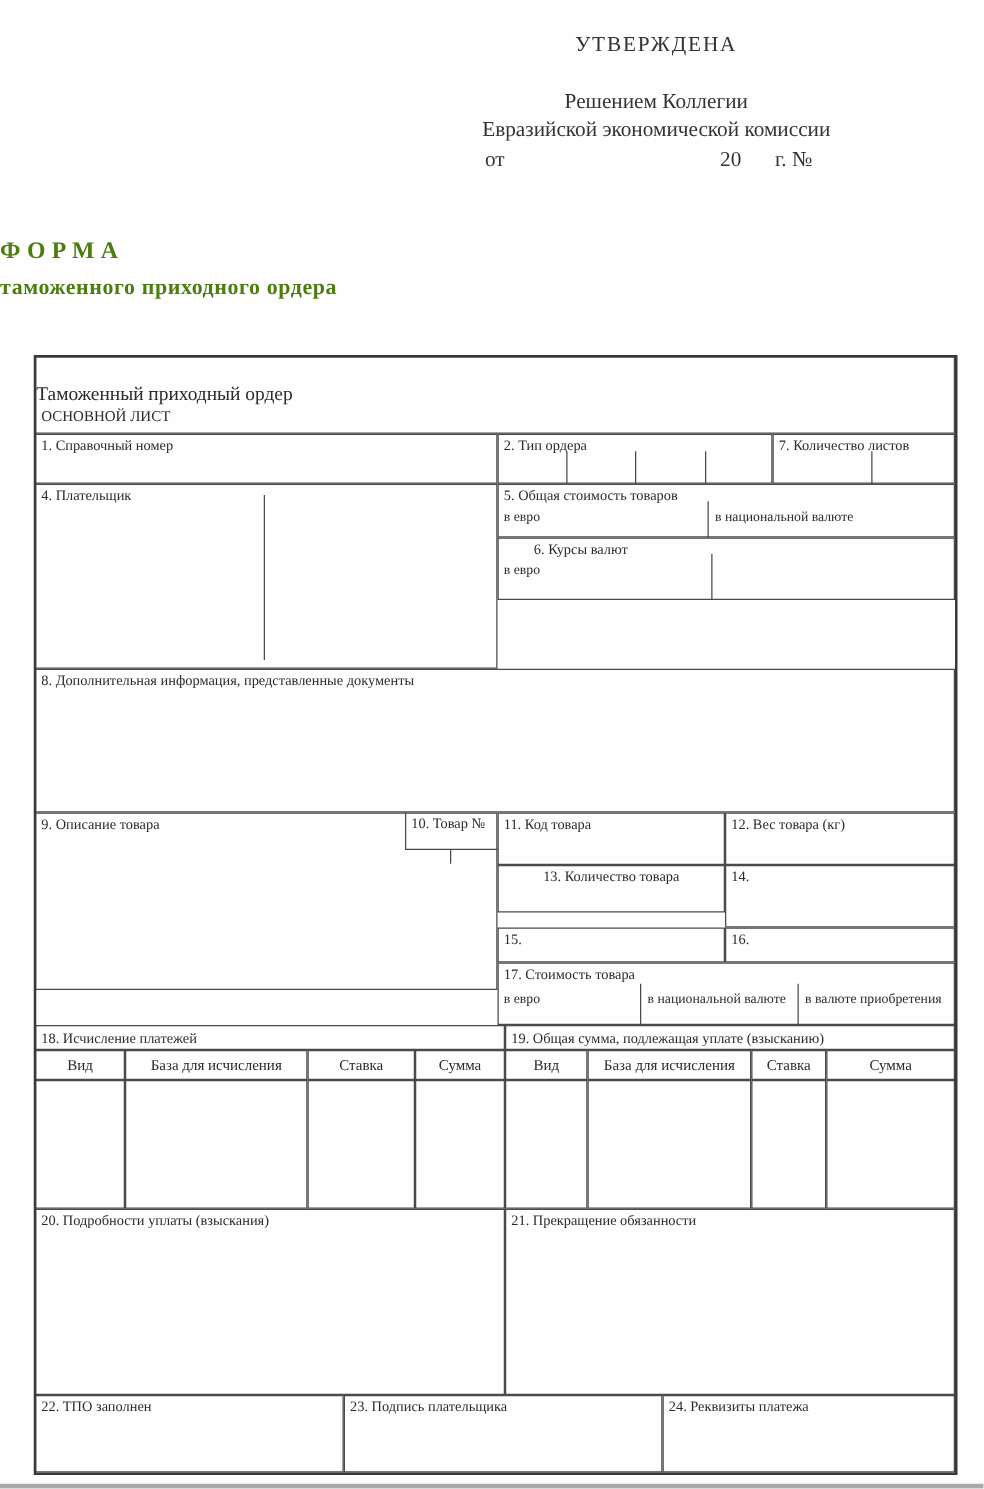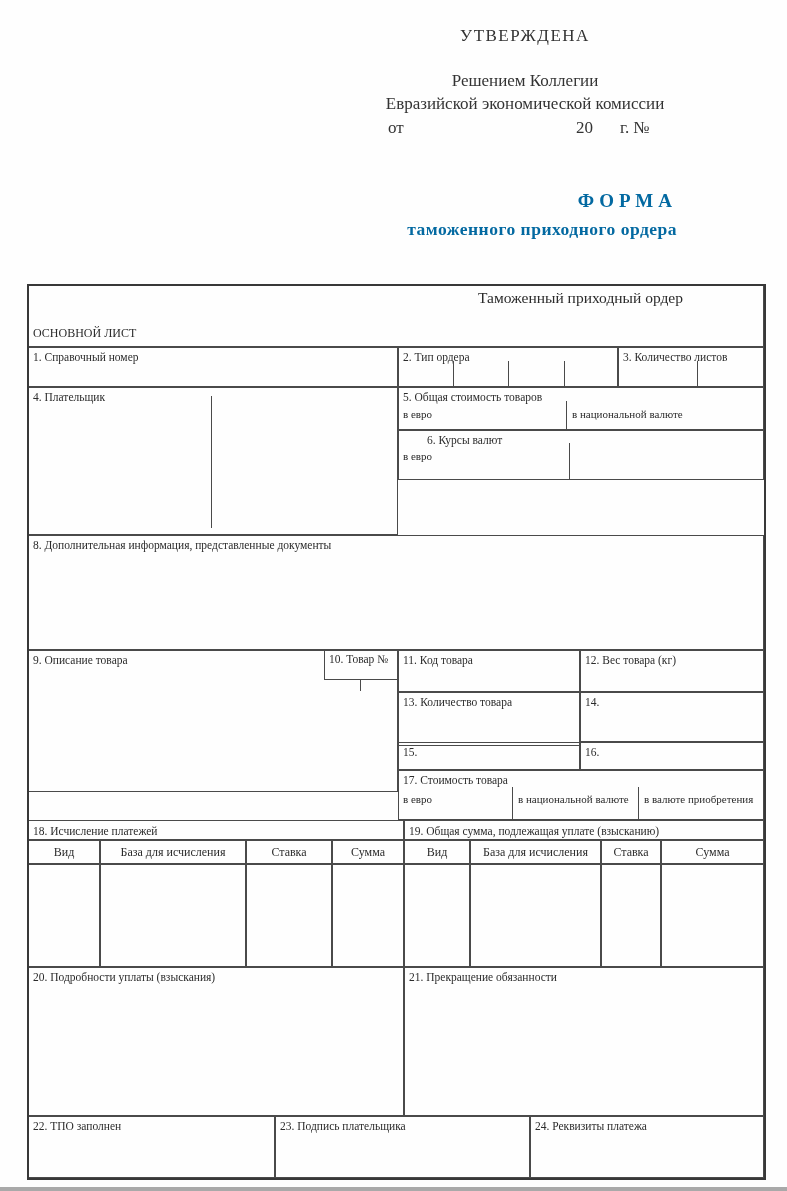--- a/index.html
+++ b/index.html
@@ -9,35 +9,35 @@
   }
   
   .approval{
     position:absolute;left:260px;top:24px;width:530px;text-align:center;
     font-size:17px;line-height:23px;color:#333;
   }
   .approval .first{letter-spacing:1.5px;margin-bottom:22px;}
   .dateline{position:relative;height:23px;margin-top:1px;}
   .dateline span{position:absolute;top:0;}
   .doc-title{
-    position:absolute;left:0;top:190px;width:677px;text-align:right;
-    font-weight:bold;color:#0369a1;
+    position:absolute;left:0;top:190px;width:677px;text-align:left;
+    font-weight:bold;color:#4d7c0f;
   }
   .doc-title .t1{font-size:19px;letter-spacing:5px;margin-bottom:7px;}
   .doc-title .t2{font-size:17.5px;letter-spacing:0.5px;}
   
   .cell{
     position:absolute;box-sizing:border-box;border:1px solid #4a4a4a;
     padding:2px 4px;font-size:11.5px;line-height:1.3;background:transparent;
   }
   .outer{
     position:absolute;left:27px;top:284px;width:739px;height:896px;
     border:2px solid #383838;pointer-events:none;box-sizing:border-box;
   }
-  .form-title-row{text-align:right;padding-top:2px;font-size:15.5px;
+  .form-title-row{text-align:left;padding-top:20px;font-size:15.5px;
     padding-right:80px;}
   .sheet-label{position:absolute;left:4px;bottom:4px;font-size:12px;}
   .vtick{position:absolute;width:1px;background:#4a4a4a;}
   .vdiv{position:absolute;width:1px;background:#4a4a4a;}
   .sub{position:absolute;font-size:11px;white-space:nowrap;}
   .ph{text-align:center;font-size:12px;padding-top:4px;}
   .scan-edge{position:absolute;left:0;bottom:0;width:787px;height:4px;background:#a9a9a9;}
 </style>
 </head>
 <body>
@@ -68,21 +68,21 @@
   <div class="cell" style="left:28px;top:347px;width:370px;height:40px;">
     <span>1. Справочный номер</span>
   </div>
   <div class="cell" style="left:398px;top:347px;width:220px;height:40px;">
     <span>2. Тип ордера</span>
     <div class="vtick" style="left:54px;top:13px;height:26px;"></div>
     <div class="vtick" style="left:109px;top:13px;height:26px;"></div>
     <div class="vtick" style="left:165px;top:13px;height:26px;"></div>
   </div>
   <div class="cell" style="left:618px;top:347px;width:146px;height:40px;">
-    <span>3. Количество листов</span>
+    <span>7. Количество листов</span>
     <div class="vtick" style="left:78px;top:13px;height:26px;"></div>
   </div>
 
   <div class="cell" style="left:28px;top:387px;width:370px;height:148px;">
     <span>4. Плательщик</span>
     <div class="vdiv" style="left:182px;top:8px;height:132px;"></div>
   </div>
   <div class="cell" style="left:398px;top:387px;width:366px;height:43px;">
     <div>5. Общая стоимость товаров</div>
     <span class="sub" style="left:4px;top:19px;">в евро</span>
@@ -106,21 +106,21 @@
     <span>10. Товар №</span>
   </div>
   <div class="vtick" style="left:360px;top:680px;height:11px;"></div>
 
   <div class="cell" style="left:398px;top:650px;width:182px;height:42px;">
     <span>11. Код товара</span>
   </div>
   <div class="cell" style="left:580px;top:650px;width:184px;height:42px;">
     <span>12. Вес товара (кг)</span>
   </div>
-  <div class="cell" style="left:398px;top:692px;width:182px;height:54px;">
+  <div class="cell" style="left:398px;top:692px;width:182px;height:38px;text-align:center;">
     <span>13. Количество товара</span>
   </div>
   <div class="cell" style="left:580px;top:692px;width:184px;height:50px;">
     <span>14.</span>
   </div>
   <div class="cell" style="left:398px;top:742px;width:182px;height:28px;">
     <span>15.</span>
   </div>
   <div class="cell" style="left:580px;top:742px;width:184px;height:28px;">
     <span>16.</span>

